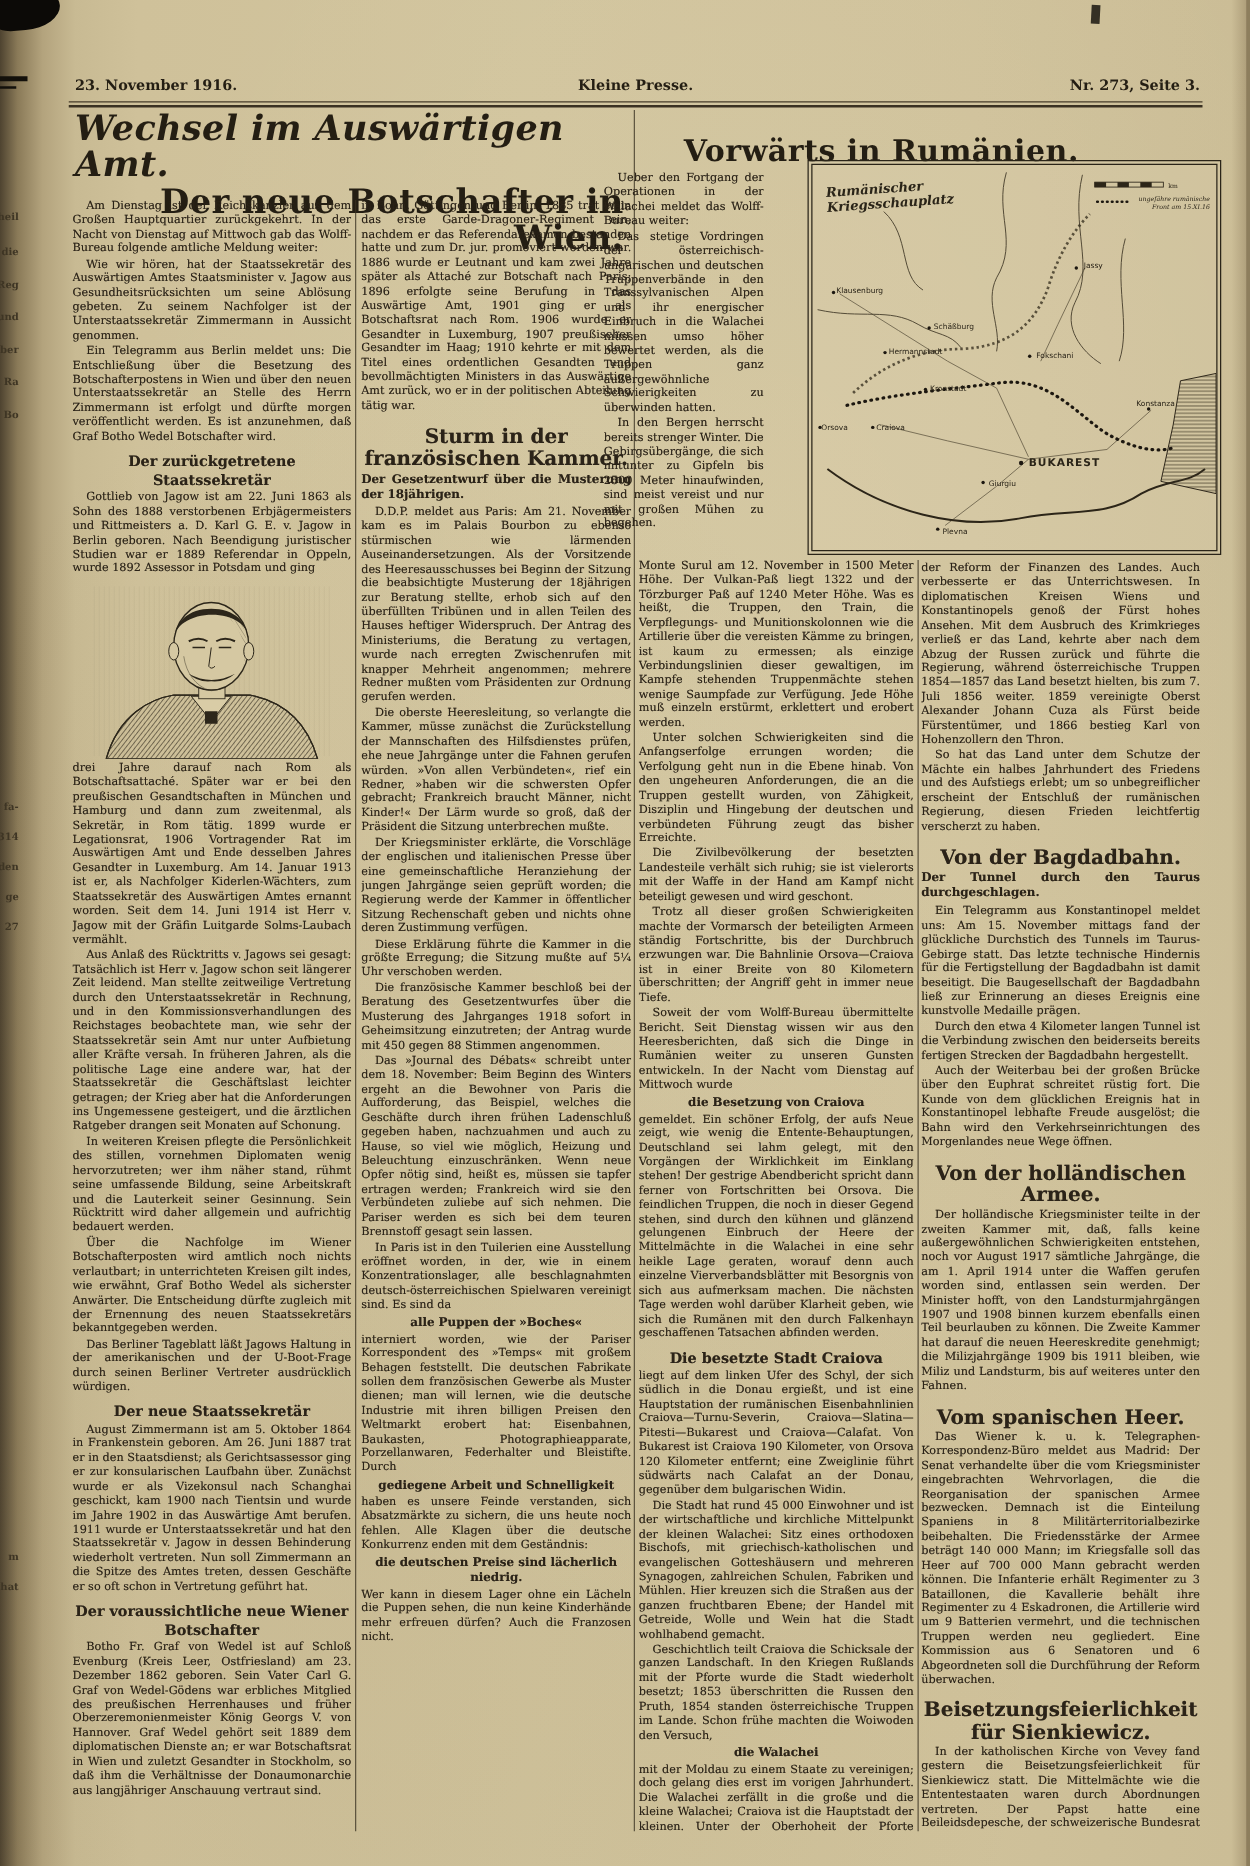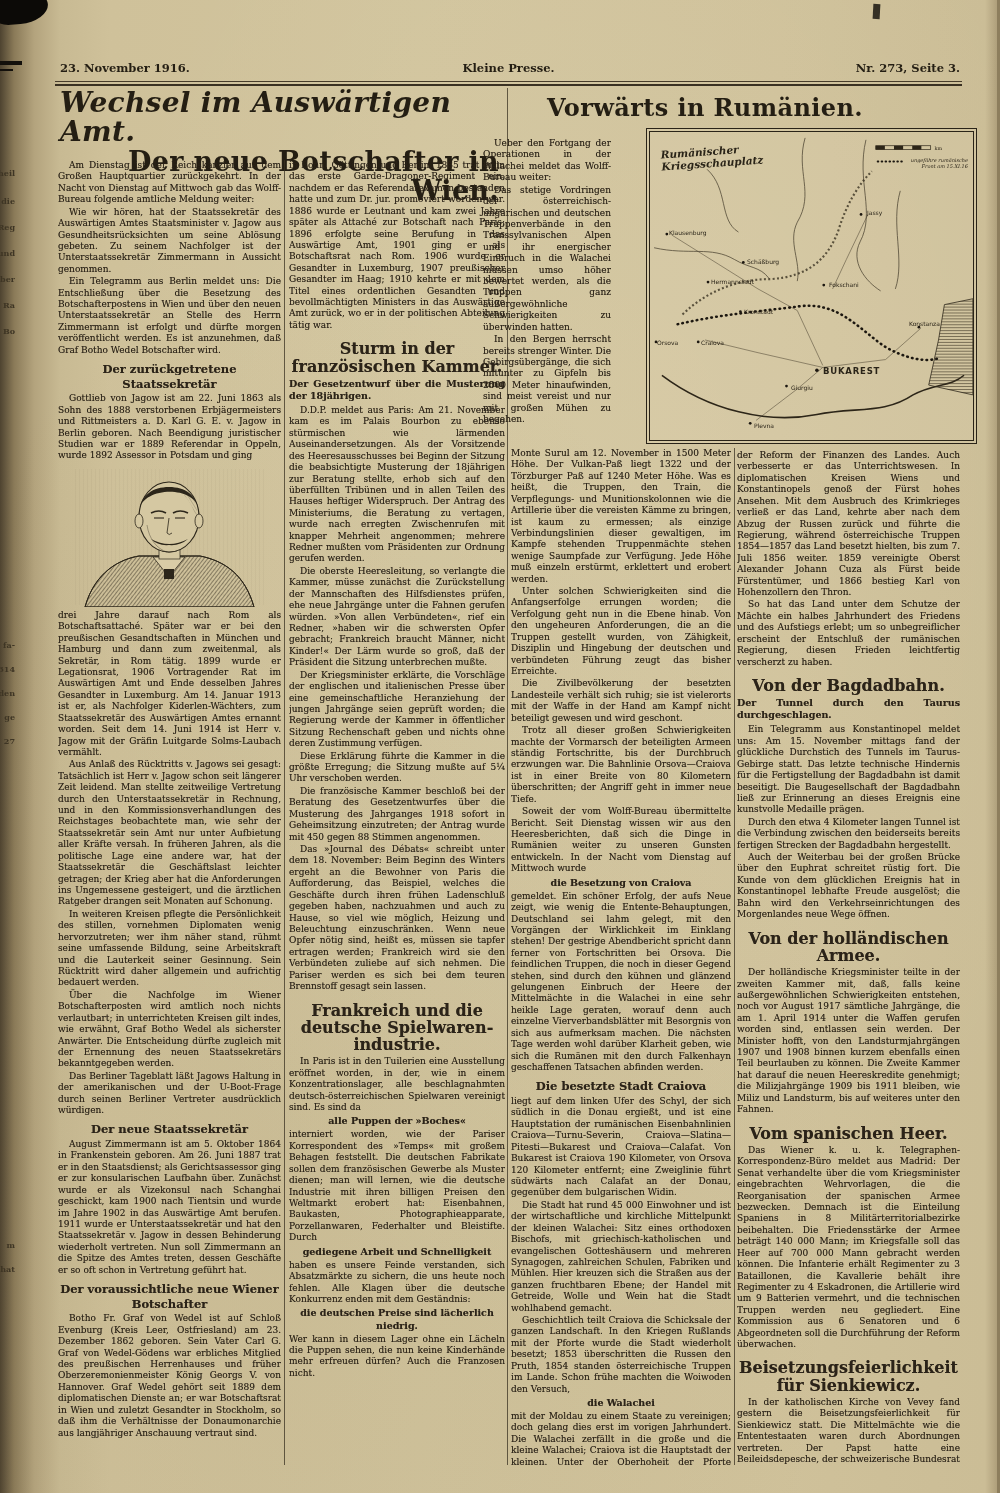--- a/index.html
+++ b/index.html
@@ -17,21 +17,21 @@
   .masthead{position:absolute;left:55px;top:58px;width:907px;height:22px;font-weight:bold;font-size:11.5px;}
   .mh-date{position:absolute;left:5px;top:3px;}
   .mh-title{position:absolute;left:0;right:0;top:3px;text-align:center;}
   .mh-issue{position:absolute;right:2px;top:3px;}
   .rule1{position:absolute;left:55px;top:81px;width:907px;height:1px;background:#473c2a;}
   .rule2{position:absolute;left:55px;top:84px;width:907px;height:2px;background:#3a3122;}
   
   .hl-left{position:absolute;left:60px;top:88px;width:445px;}
   .hl1{font-size:28px;font-weight:bold;line-height:1.05;letter-spacing:.3px;font-style:italic;}
   .hl2{font-size:27px;font-weight:bold;line-height:1.1;text-align:right;padding-right:6px;letter-spacing:.3px;}
-  .hl-right{position:absolute;left:540px;top:93px;width:330px;text-align:center;font-size:24px;font-weight:bold;letter-spacing:.4px;}
+  .hl-right{position:absolute;left:540px;top:106px;width:330px;text-align:center;font-size:24px;font-weight:bold;letter-spacing:.4px;}
   
   .vrule{position:absolute;width:1px;background:rgba(58,49,34,.75);}
   
   .col{position:absolute;font-size:9px;line-height:1.27;text-align:justify;overflow:hidden;
        text-shadow:0 0 .35px rgba(42,34,21,.5);hyphens:auto;}
   .para{margin:0 0 1px;text-indent:11px;}
   .para.noindent{text-indent:0;}
   .sec-head{font-size:16px;font-weight:bold;text-align:center;margin:9px 0 3px;line-height:1.08;text-indent:0;}
   .sub-head{font-size:11.5px;font-weight:bold;text-align:center;margin:6px 0 2px;text-indent:0;}
   .deck{font-size:9.5px;font-weight:bold;margin:0 0 3px;text-indent:0;}
@@ -238,21 +238,20 @@
 <div class="col" id="col2" style="left:289px;top:160px;width:216px;height:1305px;">
     <div class="para noindent">in Bonn, Göttingen und Berlin. 1885 trat er in das erste Garde-Dragoner-Regiment ein, nachdem er das Referendarexamen bestanden hatte und zum Dr. jur. promoviert worden war. 1886 wurde er Leutnant und kam zwei Jahre später als Attaché zur Botschaft nach Paris; 1896 erfolgte seine Berufung in das Auswärtige Amt, 1901 ging er als Botschaftsrat nach Rom. 1906 wurde er Gesandter in Luxemburg, 1907 preußischer Gesandter im Haag; 1910 kehrte er mit dem Titel eines ordentlichen Gesandten und bevollmächtigten Ministers in das Auswärtige Amt zurück, wo er in der politischen Abteilung tätig war.</div>
     <div class="sec-head">Sturm in der französischen Kammer.</div>
     <div class="deck">Der Gesetzentwurf über die Musterung der 18jährigen.</div>
     <div class="para">D.D.P. meldet aus Paris: Am 21. November kam es im Palais Bourbon zu ebenso stürmischen wie lärmenden Auseinandersetzungen. Als der Vorsitzende des Heeresausschusses bei Beginn der Sitzung die beabsichtigte Musterung der 18jährigen zur Beratung stellte, erhob sich auf den überfüllten Tribünen und in allen Teilen des Hauses heftiger Widerspruch. Der Antrag des Ministeriums, die Beratung zu vertagen, wurde nach erregten Zwischenrufen mit knapper Mehrheit angenommen; mehrere Redner mußten vom Präsidenten zur Ordnung gerufen werden.</div>
     <div class="para">Die oberste Heeresleitung, so verlangte die Kammer, müsse zunächst die Zurückstellung der Mannschaften des Hilfsdienstes prüfen, ehe neue Jahrgänge unter die Fahnen gerufen würden. »Von allen Verbündeten«, rief ein Redner, »haben wir die schwersten Opfer gebracht; Frankreich braucht Männer, nicht Kinder!« Der Lärm wurde so groß, daß der Präsident die Sitzung unterbrechen mußte.</div>
     <div class="para">Der Kriegsminister erklärte, die Vorschläge der englischen und italienischen Presse über eine gemeinschaftliche Heranziehung der jungen Jahrgänge seien geprüft worden; die Regierung werde der Kammer in öffentlicher Sitzung Rechenschaft geben und nichts ohne deren Zustimmung verfügen.</div>
     <div class="para">Diese Erklärung führte die Kammer in die größte Erregung; die Sitzung mußte auf 5¼ Uhr verschoben werden.</div>
     <div class="para">Die französische Kammer beschloß bei der Beratung des Gesetzentwurfes über die Musterung des Jahrganges 1918 sofort in Geheimsitzung einzutreten; der Antrag wurde mit 450 gegen 88 Stimmen angenommen.</div>
     <div class="para">Das »Journal des Débats« schreibt unter dem 18. November: Beim Beginn des Winters ergeht an die Bewohner von Paris die Aufforderung, das Beispiel, welches die Geschäfte durch ihren frühen Ladenschluß gegeben haben, nachzuahmen und auch zu Hause, so viel wie möglich, Heizung und Beleuchtung einzuschränken. Wenn neue Opfer nötig sind, heißt es, müssen sie tapfer ertragen werden; Frankreich wird sie den Verbündeten zuliebe auf sich nehmen. Die Pariser werden es sich bei dem teuren Brennstoff gesagt sein lassen.</div>
-    <div class="sec-head">Frankreich und die deutsche Spielwaren-industrie.</div>
     <div class="para">In Paris ist in den Tuilerien eine Ausstellung eröffnet worden, in der, wie in einem Konzentrationslager, alle beschlagnahmten deutsch-österreichischen Spielwaren vereinigt sind. Es sind da</div>
     <div class="bold-center">alle Puppen der »Boches«</div>
     <div class="para noindent">interniert worden, wie der Pariser Korrespondent des »Temps« mit großem Behagen feststellt. Die deutschen Fabrikate sollen dem französischen Gewerbe als Muster dienen; man will lernen, wie die deutsche Industrie mit ihren billigen Preisen den Weltmarkt erobert hat: Eisenbahnen, Baukasten, Photographieapparate, Porzellanwaren, Federhalter und Bleistifte. Durch</div>
     <div class="bold-center">gediegene Arbeit und Schnelligkeit</div>
     <div class="para noindent">haben es unsere Feinde verstanden, sich Absatzmärkte zu sichern, die uns heute noch fehlen. Alle Klagen über die deutsche Konkurrenz enden mit dem Geständnis:</div>
     <div class="bold-center">die deutschen Preise sind lächerlich niedrig.</div>
     <div class="para noindent">Wer kann in diesem Lager ohne ein Lächeln die Puppen sehen, die nun keine Kinderhände mehr erfreuen dürfen? Auch die Franzosen nicht.</div>
   </div>
 <div class="col" id="col3n" style="left:483px;top:138px;width:128px;height:308px;">
     <div class="para">Ueber den Fortgang der Operationen in der Walachei meldet das Wolff-Bureau weiter:</div>

